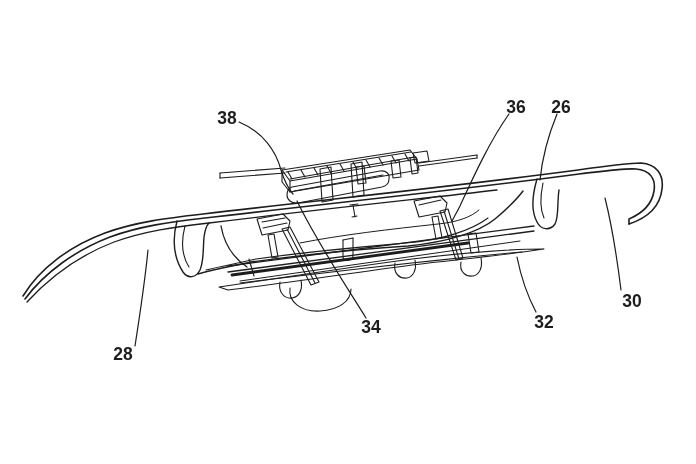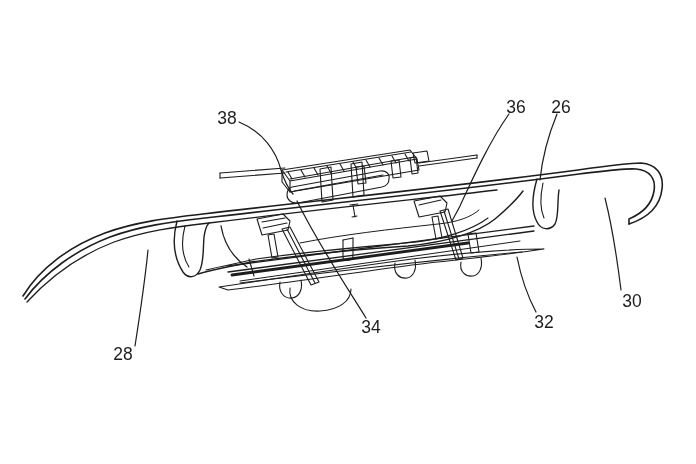--- a/index.html
+++ b/index.html
@@ -2,20 +2,21 @@
 <html><head>
 <meta charset="utf-8">
 <style>
   html,body{margin:0;padding:0;background:#ffffff;}
   .stage{
     position:relative;
     width:696px;height:432px;
     background:#ffffff;
     overflow:hidden;
     font-family:"Liberation Sans", sans-serif;
+    font-weight:bold;
   }
   .stage svg{position:absolute;left:0;top:0;}
   .ref-label{
     font-family:"Liberation Sans", sans-serif;
     font-size:17.5px;
     fill:#1d1d1d;
   }
 </style>
 </head>
 <body>

